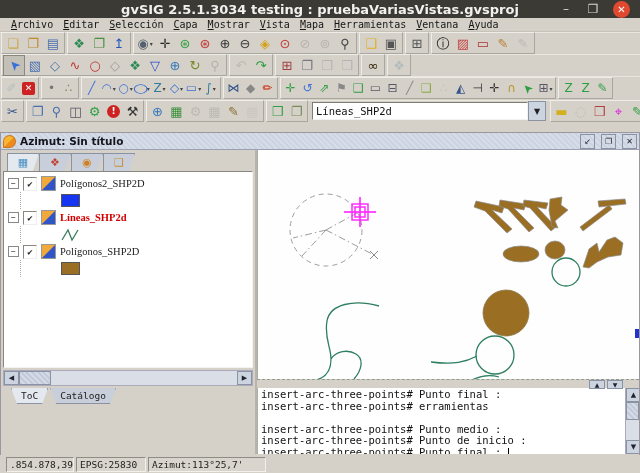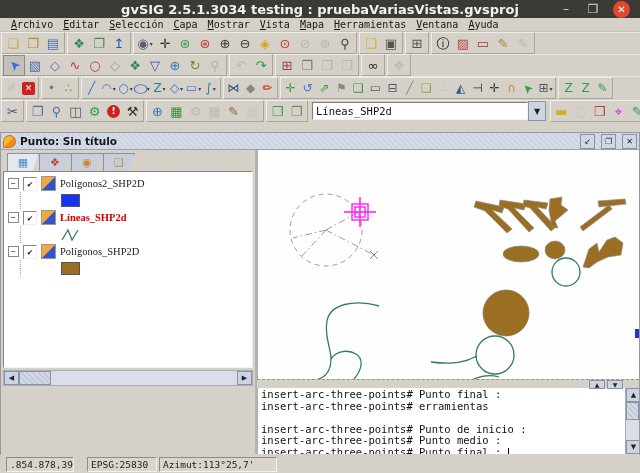--- a/index.html
+++ b/index.html
@@ -471,21 +471,21 @@
         </span>
         <span class="tbicon">
           <span class="g" style="color: rgb(47, 158, 68);">✎</span>
         </span>
       </div>
     </div>
 
   <div class="vista">
     <div class="vtitle">
       <span class="gvsig-logo"></span>
-      <span class="vt-label">Punto: Sin título</span>
+      <span class="vt-label">Azimut: Sin título</span>
       <span class="vbtn">↙</span>
       <span class="vbtn">❐</span>
       <span class="vbtn">✕</span>
     </div>
     <div class="vcontent">
 
       <div class="left-panel">
         <div class="toc-tabs">
             <span class="toc-tab sel">
               <span style="color: rgb(74, 144, 194);">▦</span>
@@ -530,20 +530,24 @@
             <div class="srow">
               <span class="swatch" style="background: rgb(154, 111, 35);"></span>
             </div>
           </div>
         <div class="hscroll">
           <span class="sbtn">◀</span>
           <span class="hthumb"></span>
           <span class="vfill"></span>
           <span class="sbtn">▶</span>
         </div>
+        <div class="bottom-tabs">
+            <span class="btab sel">ToC</span>
+            <span class="btab">Catálogo</span>
+          </div>
         <div class="left-fill"></div>
       </div>
 
       <div class="right-panel">
         <div class="map">
             <svg width="381" height="229" viewBox="0 0 381 229" style="background: rgb(254, 254, 254);">
               <circle cx="68" cy="80" r="36" fill="none" stroke="#9d9d9d" stroke-width="1" stroke-dasharray="5,4"></circle>
               <polyline points="68,80 35,88" fill="none" stroke="#9d9d9d" stroke-width="1" stroke-dasharray="7,3,1.5,3"></polyline>
               <polyline points="68,80 44,106" fill="none" stroke="#9d9d9d" stroke-width="1" stroke-dasharray="7,3,1.5,3"></polyline>
               <polyline points="68,80 114,104" fill="none" stroke="#9d9d9d" stroke-width="1" stroke-dasharray="7,3,1.5,3"></polyline>
@@ -576,32 +580,32 @@
               <rect x="377" y="179" width="4" height="9" fill="#2233cc"></rect>
             </svg>
           </div>
         <div class="vsplit">
           <span class="split-btns">
             <span class="sbtn">▲</span>
             <span class="sbtn">▼</span>
           </span>
         </div>
         <div class="console">
-          <div class="console-lines"><div>insert-arc-three-points# Punto final :</div><div>insert-arc-three-points# erramientas</div><div></div><div>insert-arc-three-points# Punto de inicio :</div><div>insert-arc-three-points# Punto medio :</div><div>insert-arc-three-points# Punto final : <span class="caret-bar"></span></div></div>
+          <div class="console-lines"><div>insert-arc-three-points# Punto final :</div><div>insert-arc-three-points# erramientas</div><div></div><div>insert-arc-three-points# Punto medio :</div><div>insert-arc-three-points# Punto de inicio :</div><div>insert-arc-three-points# Punto final : <span class="caret-bar"></span></div></div>
           <div class="vscroll">
             <span class="sbtn">▲</span>
             <span class="vthumb"></span>
             <span class="vfill"></span>
             <span class="sbtn">▼</span>
           </div>
         </div>
       </div>
 
     </div>
   </div>
 
   <div class="statusbar">
       <span class="scell" style="width: 60px;">.854.878,39</span>
-      <span class="scell" style="width: 62px; margin-left: 11px;">EPSG:25830</span>
+      <span class="scell" style="width: 62px;">EPSG:25830</span>
       <span class="scell" style="width: 110px;">Azimut:113°25,7'</span>
     </div>
 
 </div>
 
 </body></html>

